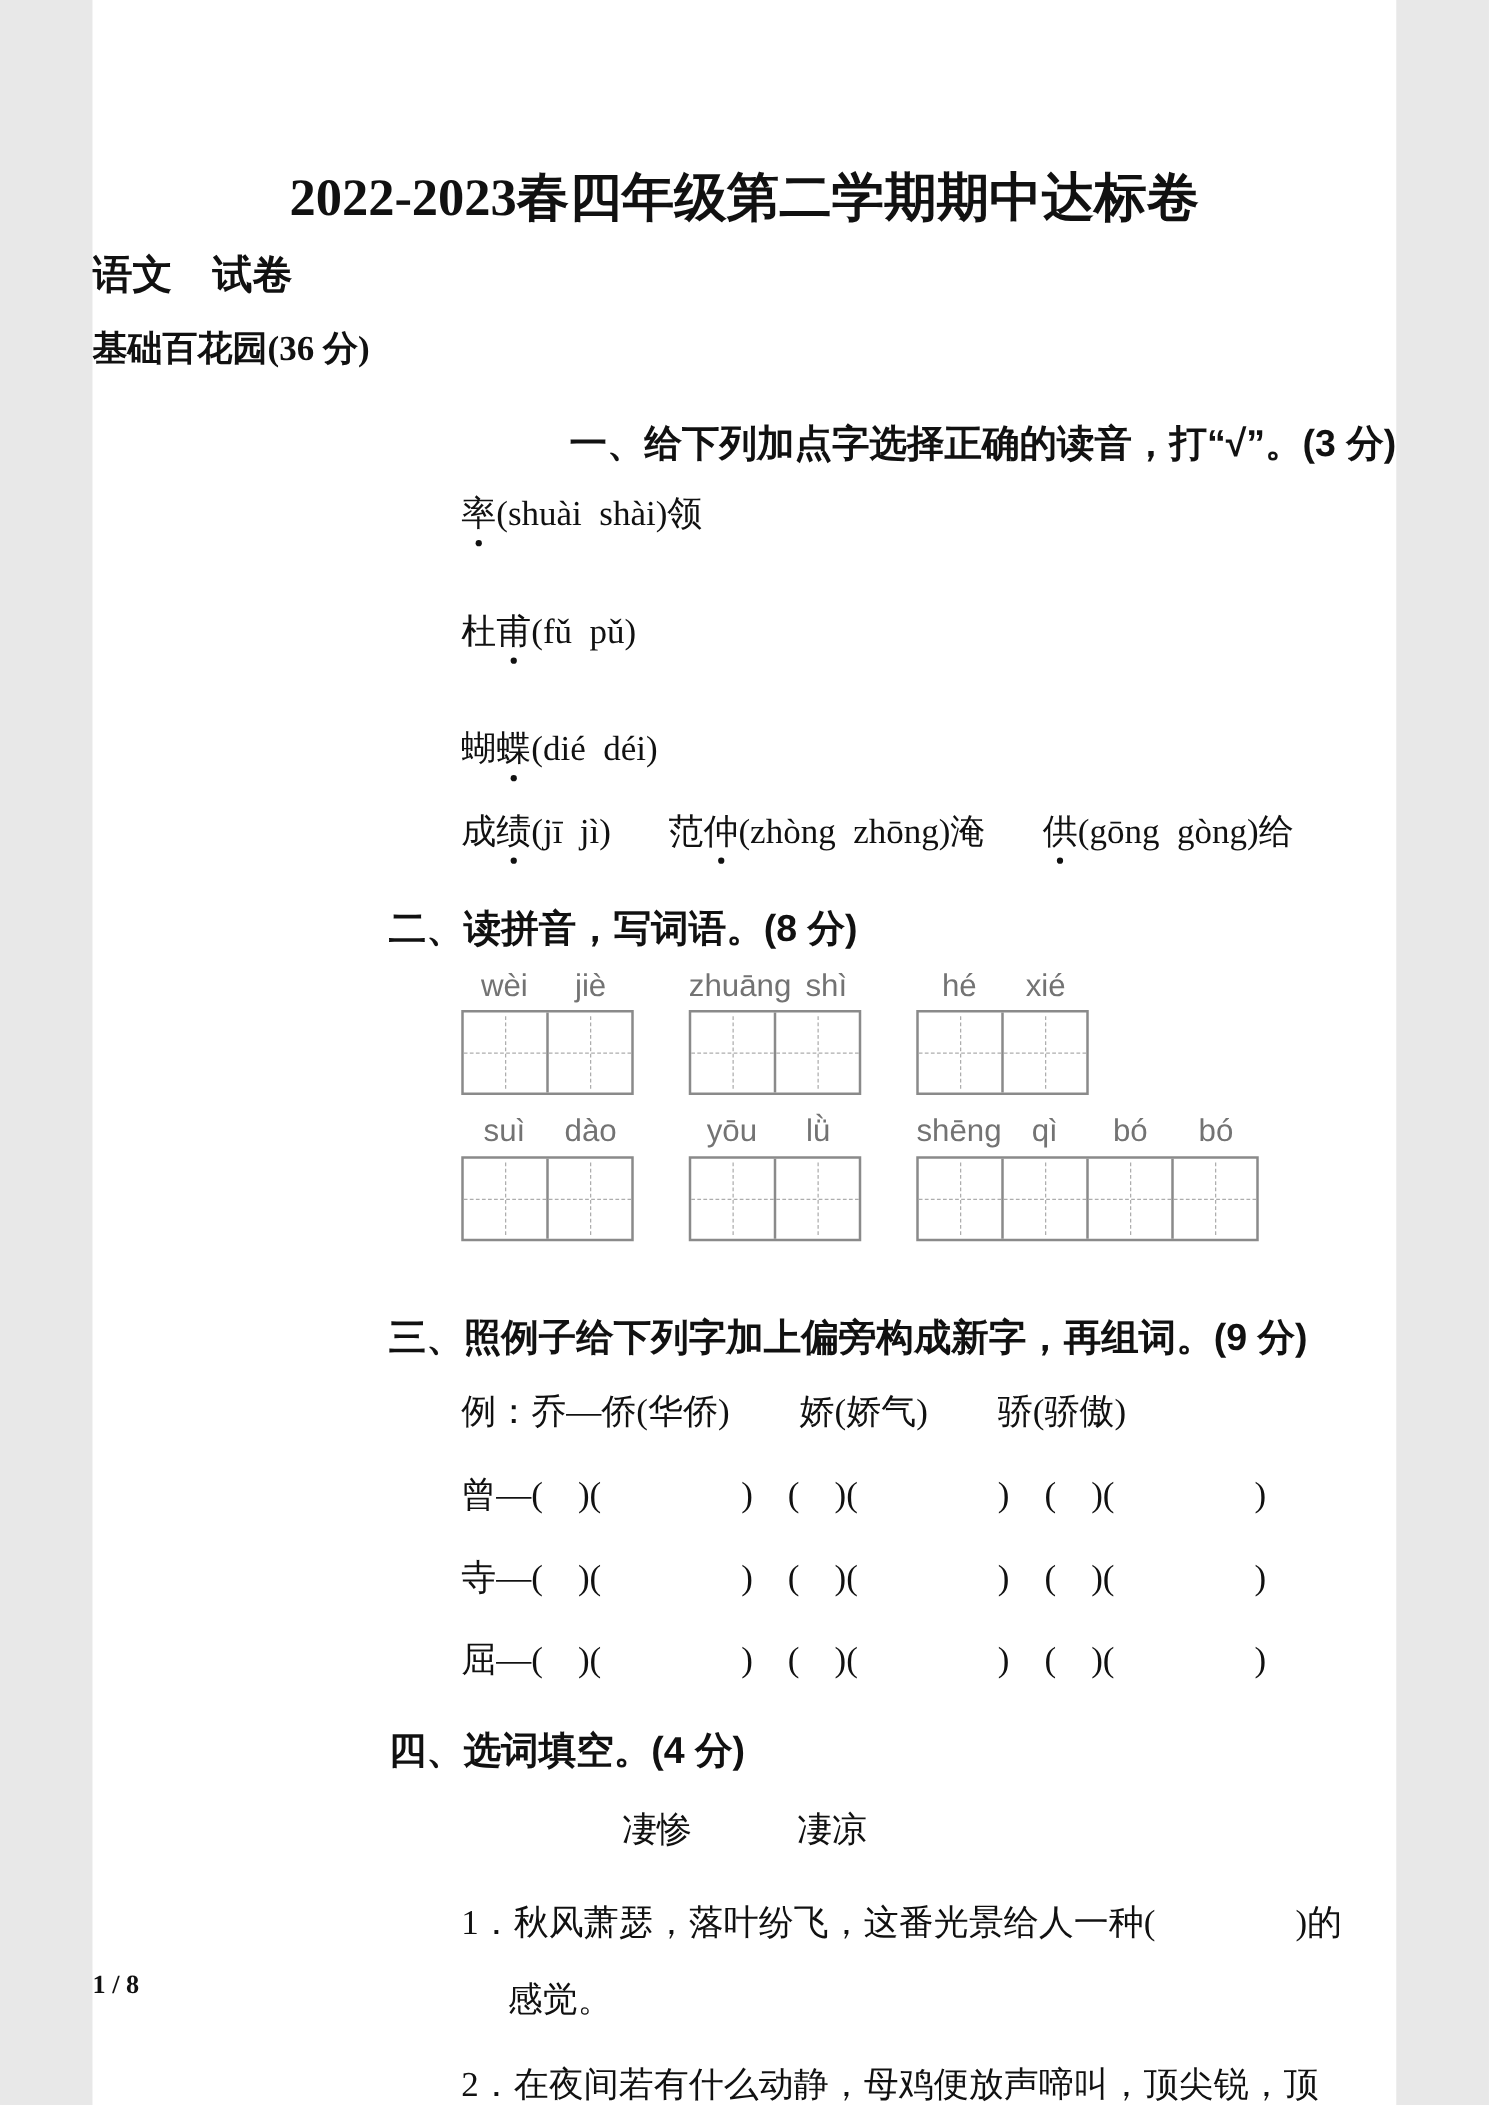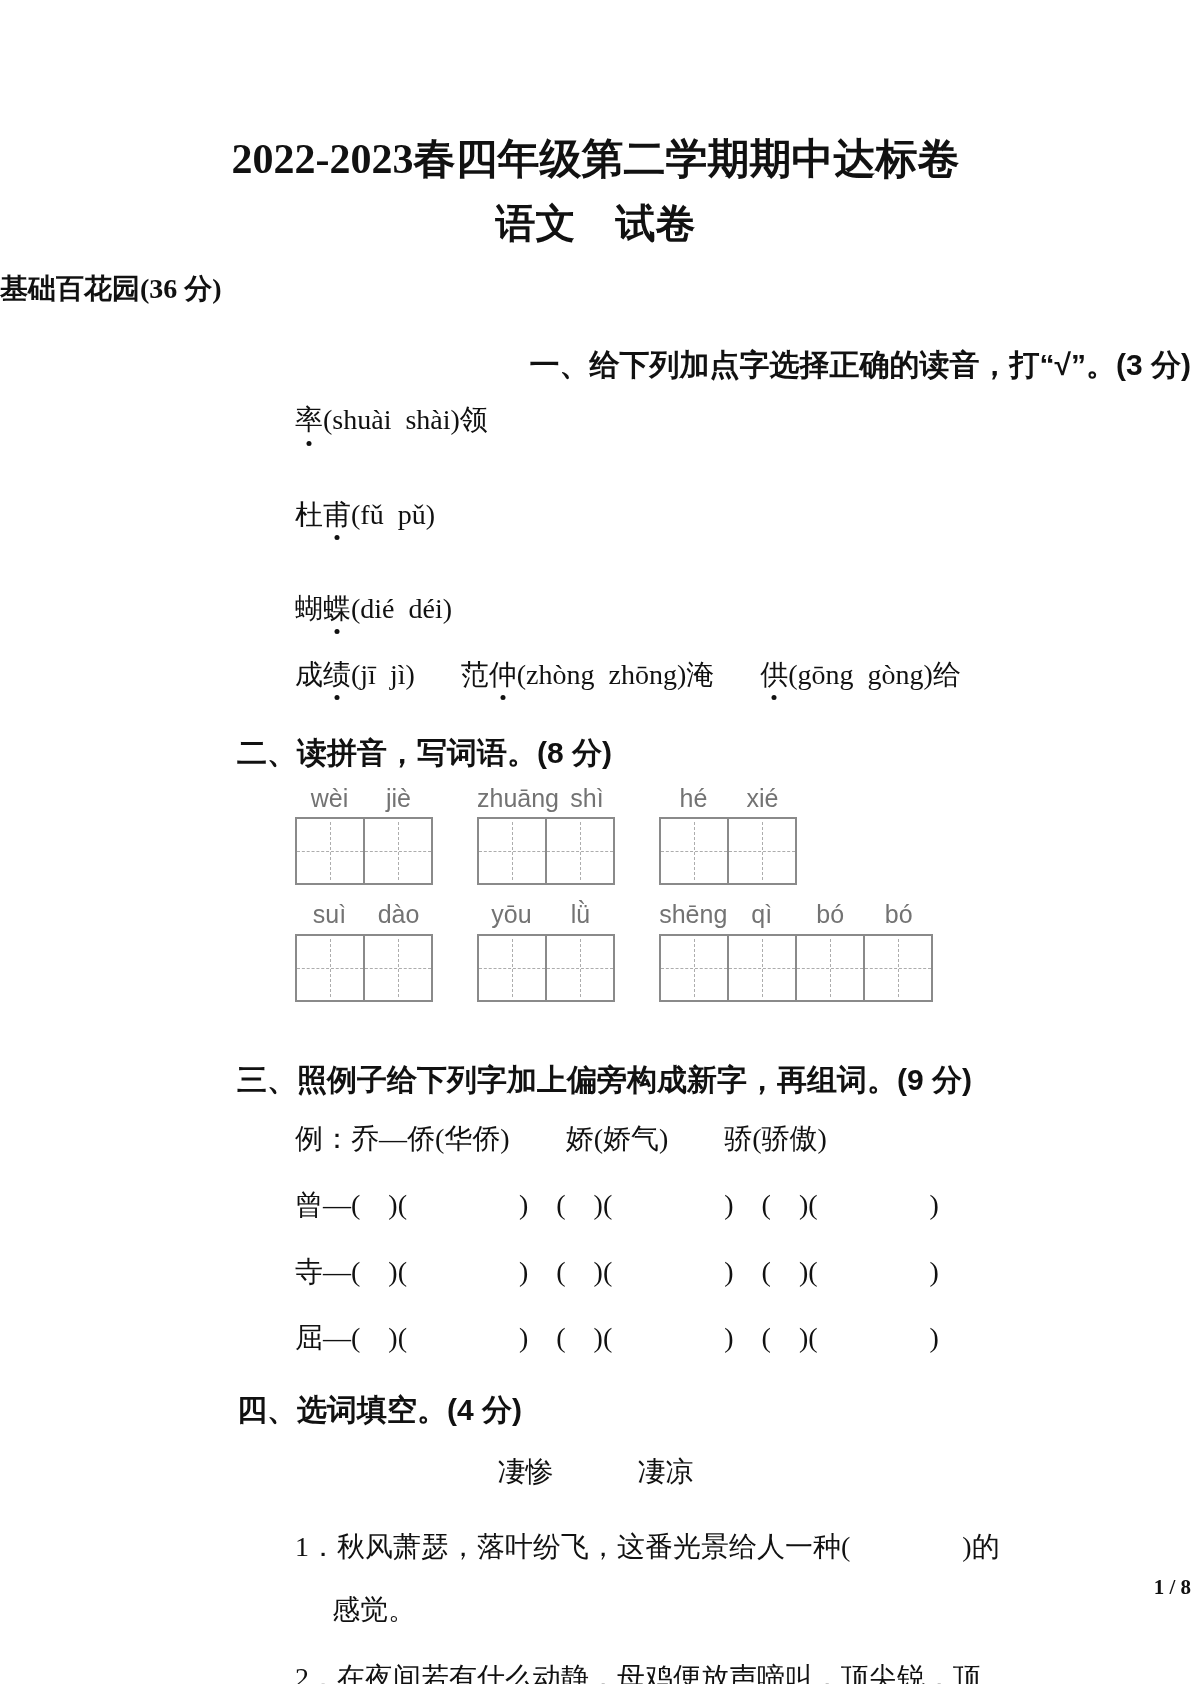--- a/index.html
+++ b/index.html
@@ -1,33 +1,33 @@
 <!DOCTYPE html>
 <html lang="zh"><head>
 <meta charset="utf-8">
 <style>
   html,body{margin:0;padding:0;background:#e8e8e8;}
   .page{
     position:relative;
-    width:1191px;height:1684px;
+    width:1043px;height:1684px;
     margin:0 auto;
     background:#ffffff;
     color:#111;
     overflow:hidden;
     font-family:"Liberation Serif", serif;
   }
   .title{
     padding-top:136px;margin:0;
     text-align:center;
     font-family:"Liberation Serif", serif;
     font-size:42px;font-weight:bold;line-height:1.1;
   }
   .subtitle{
-    margin:20px 0 0 0;text-align:center;
-    font-size:40px;font-weight:bold;line-height:1.1;
+    margin:20px 0 0 0;
+    font-size:32px;font-weight:bold;line-height:1.1;
   }
   .section-head{
     margin:28px 0 0 0;text-align:left;
     font-size:28px;font-weight:bold;line-height:1.1;
   }
   .q-heading{
     margin-left:237px;
     font-family:"Liberation Sans", sans-serif;
     font-size:30px;font-weight:bold;line-height:1.05;
   }
@@ -79,21 +79,21 @@
   .q4-options{
     margin-top:28px;text-align:center;
     font-size:28px;white-space:pre-wrap;
   }
   .q4-line1{margin-top:40px;}
   .q4-line1b{margin-top:36px;}
   .q4-line2{margin-top:30px;margin-left:332px;}
   
   .footer{
     position:absolute;left:0;right:0;bottom:84px;
-    text-align:right;
+    text-align:left;
     font-size:21px;font-weight:bold;
     font-family:"Liberation Serif", serif;
   }
 </style>
 </head>
 <body>
 
 <div class="page">
 
   <h1 class="title">2022-2023春四年级第二学期期中达标卷</h1>

